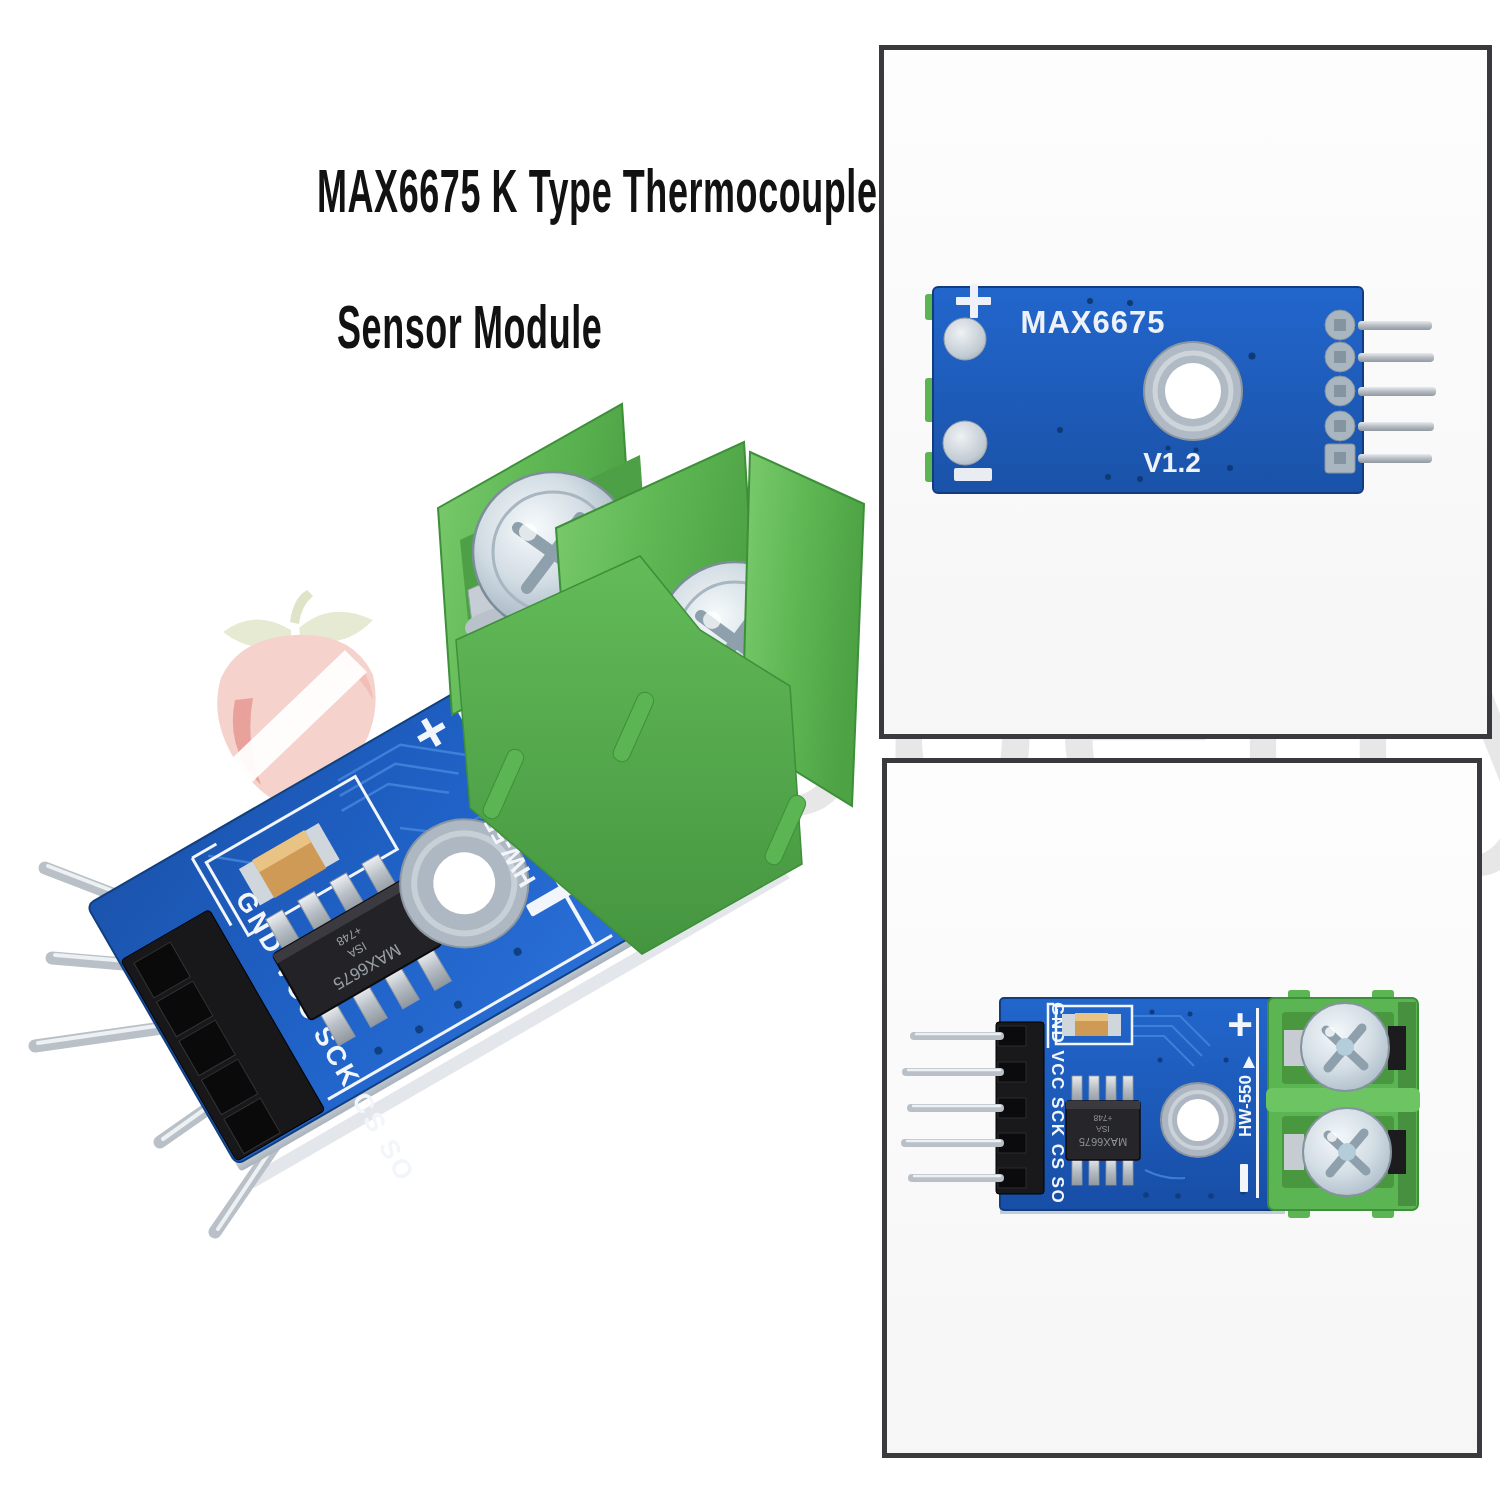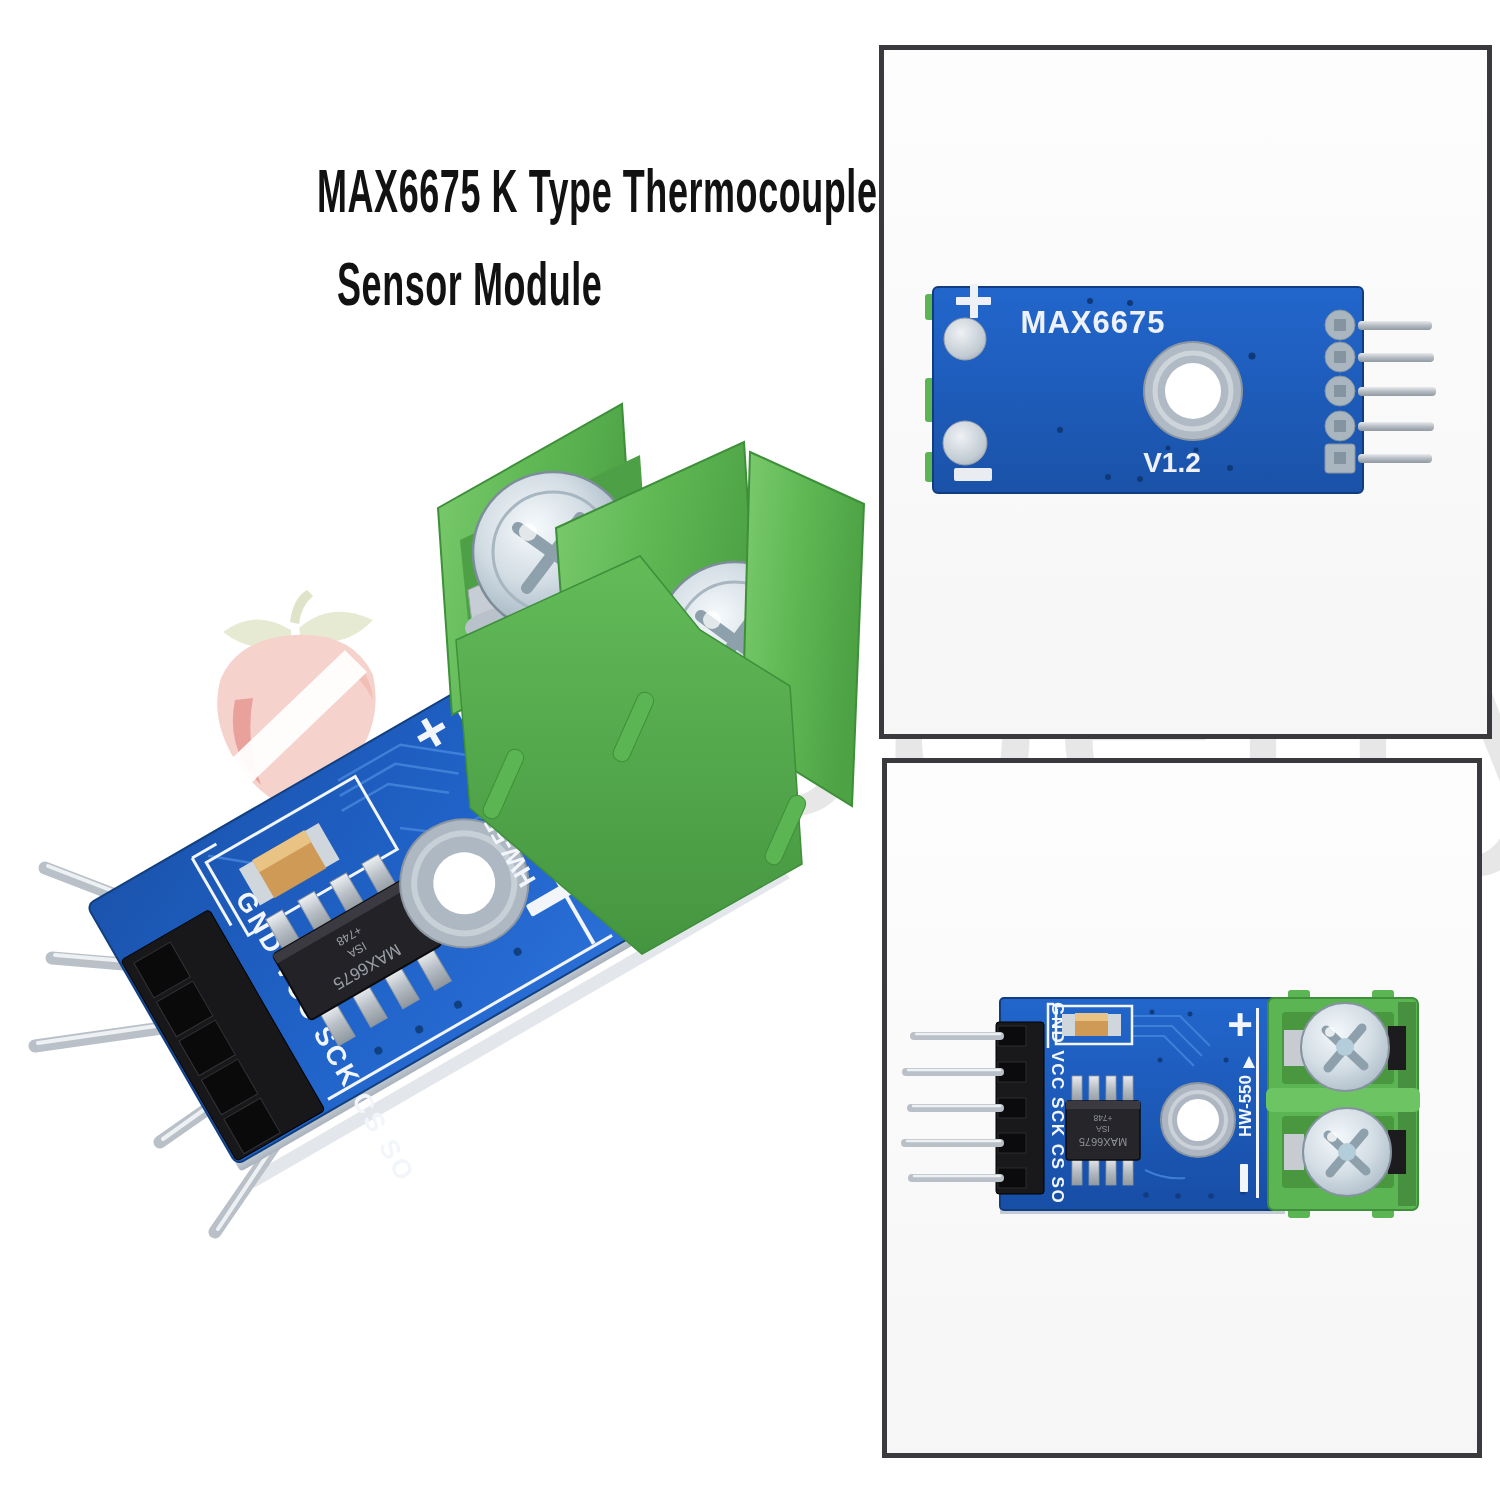--- a/index.html
+++ b/index.html
@@ -1,21 +1,21 @@
 <!DOCTYPE html>
 <html><head>
 <meta charset="utf-8">
 <style>
   html,body{margin:0;padding:0;background:#ffffff;}
   .canvas{position:relative;width:1500px;height:1500px;background:#ffffff;overflow:hidden;
           font-family:"Liberation Sans",sans-serif;}
   .title-block{position:absolute;left:30px;top:160px;width:880px;z-index:3;color:#121212;}
   .title-line{width:100%;text-align:center;font-weight:700;font-size:62px;line-height:62px;white-space:nowrap;}
   .title-line span{display:inline-block;transform:scaleX(0.58);transform-origin:center;letter-spacing:1px;}
-  .title-line.second{margin-top:31px;}
+  .title-line.second{margin-top:74px;}
   .wm-text{position:absolute;left:445px;top:560px;z-index:1;font-size:300px;font-weight:400;
            color:rgba(40,40,40,0.115);letter-spacing:10px;white-space:nowrap;line-height:300px;}
   .wm-logo{position:absolute;left:195px;top:580px;z-index:1;}
   .main-photo{position:absolute;left:0;top:0;z-index:2;}
   .frame{position:absolute;border:5px solid #3a3a3e;background:linear-gradient(180deg,#fdfdfd 0%,#f6f6f7 100%);z-index:4;}
   .frame-top{left:879px;top:45px;width:603px;height:684px;}
   .frame-bottom{left:882px;top:758px;width:590px;height:690px;}
   svg{display:block;}
 </style>
 </head>

